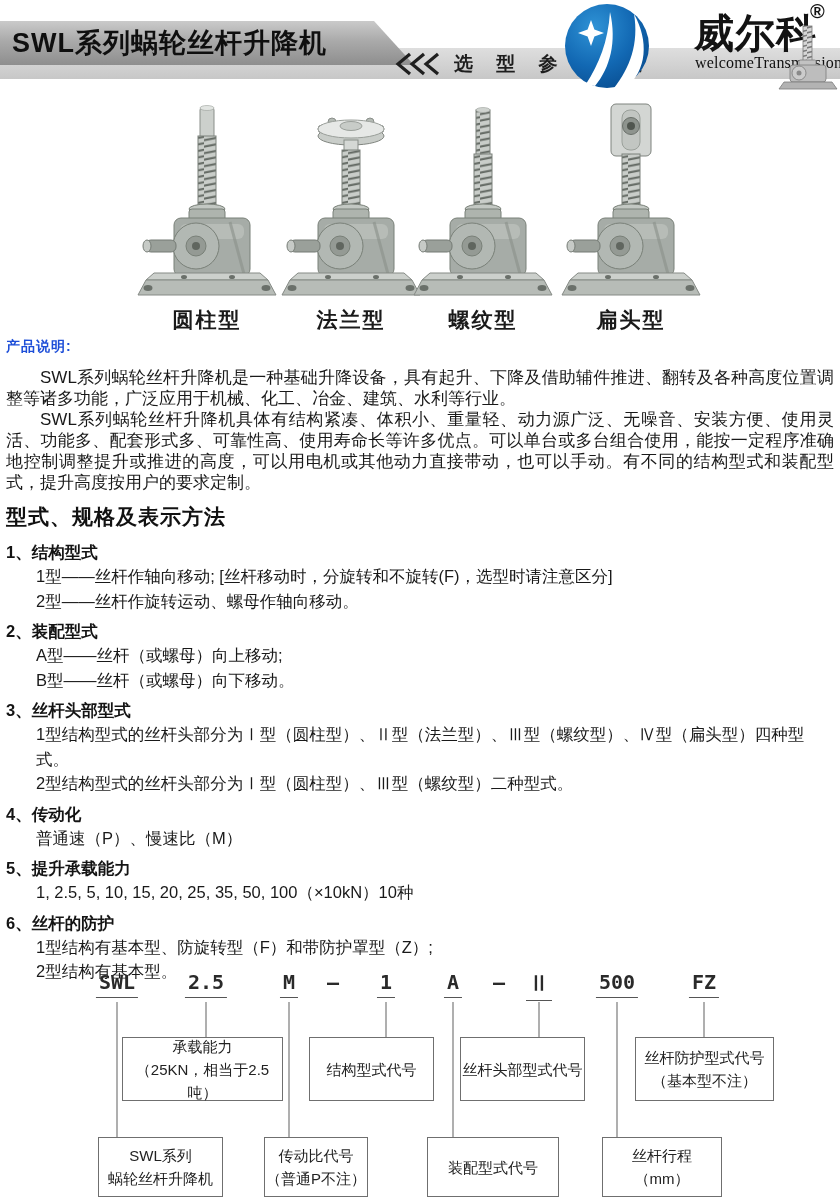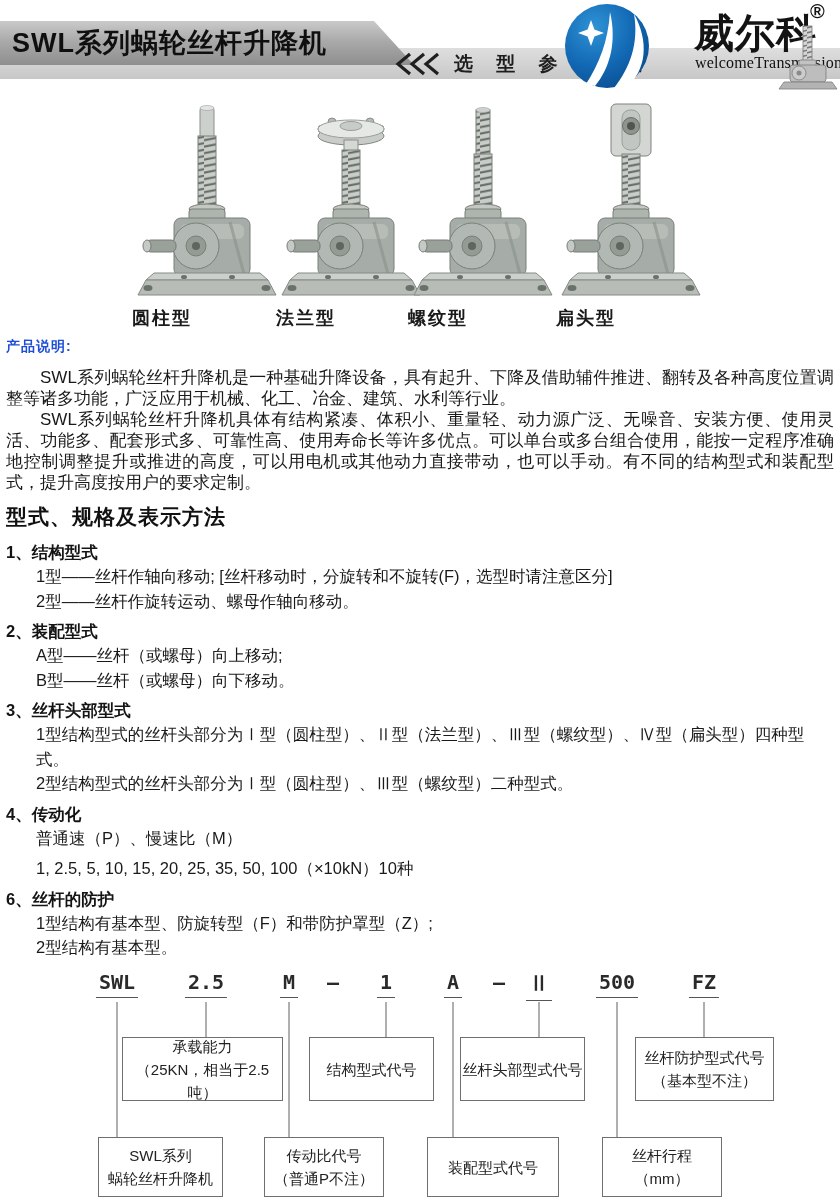--- a/index.html
+++ b/index.html
@@ -23,21 +23,21 @@
   .logo-swoosh { position:absolute; left:0; top:1px; }
   .brand { position:absolute; left:132px; top:6px; font-size:40px; font-weight:900; letter-spacing:1px; color:#131313; white-space:nowrap; }
   .brand-reg { position:absolute; left:248px; top:0px; font-size:20px; font-weight:bold; color:#131313; }
   .brand-sub { position:absolute; left:133px; top:54px; font-size:16px; font-family:"Liberation Serif", serif; color:#101010; letter-spacing:0.2px; white-space:nowrap; }
   .logo-jack { position:absolute; right:1px; top:24px; }
 
   
   .products { position:absolute; top:96px; left:0; width:840px; height:234px; }
   .product { position:absolute; width:150px; height:232px; margin:0; }
   .product.p1 { left:132px; } .product.p2 { left:276px; } .product.p3 { left:408px; } .product.p4 { left:556px; }
-  .product figcaption { font-size:18px; font-weight:600; letter-spacing:2px; color:#1a1a1a; margin-top:1px; }
+  .product figcaption { text-align:center; font-size:21px; font-weight:600; letter-spacing:2px; color:#1a1a1a; margin-top:1px; }
 
   
   .description { position:absolute; top:338px; left:6px; width:828px; }
   .description h2 { margin:0 0 11px 0; font-size:14px; letter-spacing:1px; color:#1d4ed8; }
   .description p { margin:0; font-size:17px; line-height:21px; text-align:justify; text-indent:2em; color:#191919; }
 
   
   .spec { position:absolute; top:503px; left:6px; width:828px; }
   .spec h2 { margin:0 0 9px 0; font-size:21px; letter-spacing:1px; color:#111; }
   .spec-item { margin-top:6px; }
@@ -52,21 +52,21 @@
   .code.dash { border-bottom:none; }
   .c0{left:117px;} .c1{left:206px;} .c2{left:289px;} .c3{left:333px;} .c4{left:386px;}
   .c5{left:453px;} .c6{left:499px;} .c7{left:539px;} .c8{left:617px;} .c9{left:704px;}
   .connectors { position:absolute; top:0; left:0; }
   .dbox { position:absolute; border:1px solid #6f6f6f; background:#fff;
           display:flex; flex-direction:column; justify-content:center; align-items:center;
           font-size:15px; line-height:23px; color:#222; text-align:center; }
   .ubox { top:77px; height:64px; }
   .lbox { top:177px; height:60px; }
   .u1{left:122px;width:161px;} .u2{left:309px;width:125px;} .u3{left:460px;width:125px;} .u4{left:635px;width:139px;}
-  .l1{left:98px;width:125px;}  .l2{left:264px;width:120px;} .l3{left:427px;width:132px;} .l4{left:602px;width:120px;}
+  .l1{left:98px;width:125px;}  .l2{left:264px;width:104px;} .l3{left:427px;width:132px;} .l4{left:602px;width:120px;}
 </style>
 </head>
 <body>
 
 <div class="page">
 
   <header class="header">
     <div class="band-light"></div>
     <div class="band-dark">
       <div class="page-title">SWL系列蜗轮丝杆升降机</div>
@@ -279,20 +279,21 @@
       <p>1型结构型式的丝杆头部分为Ⅰ型（圆柱型）、Ⅱ型（法兰型）、Ⅲ型（螺纹型）、Ⅳ型（扁头型）四种型式。</p>
       <p>2型结构型式的丝杆头部分为Ⅰ型（圆柱型）、Ⅲ型（螺纹型）二种型式。</p>
     </div>
 
     <div class="spec-item">
       <h3>4、传动化</h3>
       <p>普通速（P）、慢速比（M）</p>
     </div>
 
     <div class="spec-item">
+      <h3>5、提升承载能力</h3>
       <p>1, 2.5, 5, 10, 15, 20, 25, 35, 50, 100（×10kN）10种</p>
     </div>
 
     <div class="spec-item">
       <h3>6、丝杆的防护</h3>
       <p>1型结构有基本型、防旋转型（F）和带防护罩型（Z）;</p>
       <p>2型结构有基本型。</p>
     </div>
   </section>
 

